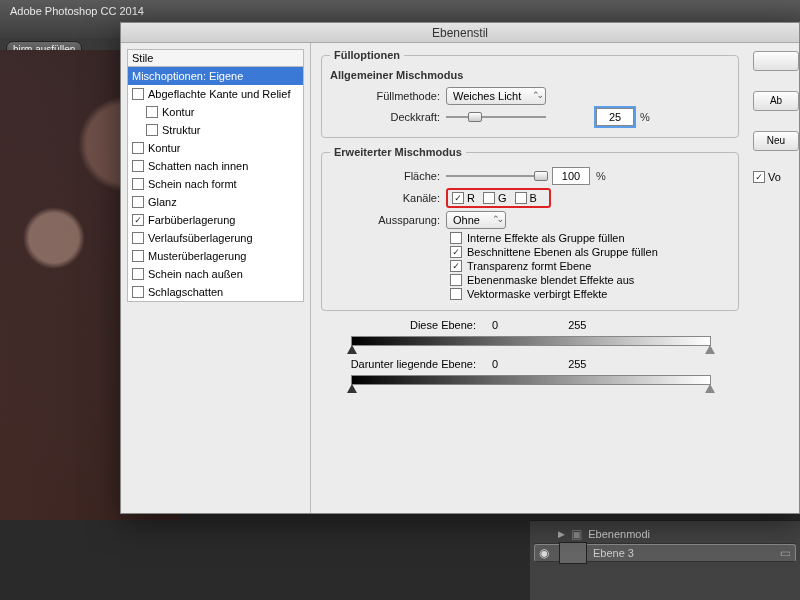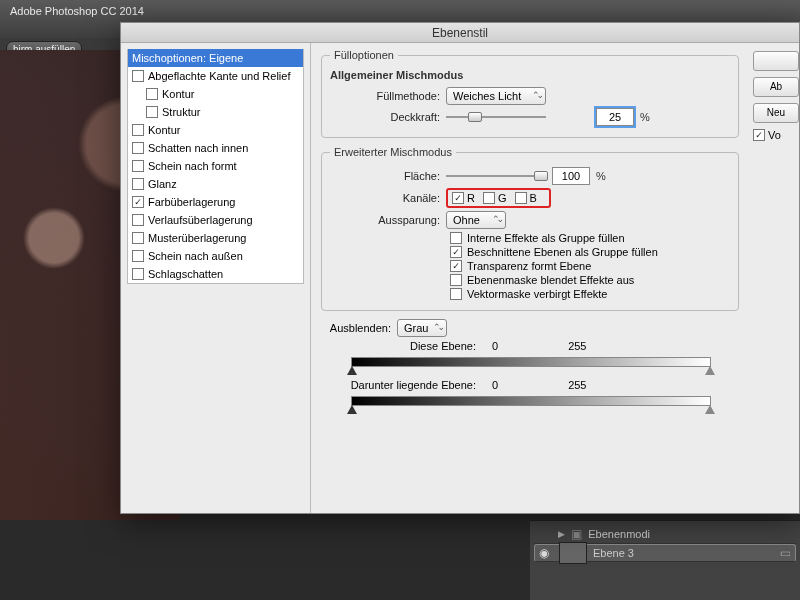--- a/index.html
+++ b/index.html
@@ -24,26 +24,26 @@
   .styles-col { width:190px; border-right:1px solid #bbb; padding:6px; }
   .styles-header { font-size:11px; padding:2px 4px; border:1px solid #bbb; background:#f5f5f5;}
   .styles-list { border:1px solid #bbb; border-top:none; background:#fff;}
   .style-row { padding:3px 4px; display:flex; align-items:center; gap:4px; cursor:pointer;}
   .style-row.selected { background:#3b79d6; color:#fff; }
   .style-row.indent { padding-left:18px; }
   .chk { width:12px; height:12px; border:1px solid #777; background:#fff; display:inline-flex; align-items:center; justify-content:center; font-size:9px; color:#222;}
   .chk.checked::after { content:"✓"; }
 
   .opts-col { flex:1; padding:6px 10px 6px 10px; position:relative;}
-  .rt-col { width:50px; padding:8px 4px; display:flex; flex-direction:column; gap:6px; align-items:flex-start;}
+  .rt-col { width:50px; padding:8px 4px; display:flex; flex-direction:column; gap:20px; align-items:flex-start;}
   .rt-btn { width:46px; height:20px; background:linear-gradient(#fdfdfd,#e2e2e2); border:1px solid #999; border-radius:3px; font-size:10px; text-align:center; line-height:18px; cursor:pointer; overflow:hidden; white-space:nowrap;}
   .rt-chk { display:flex; align-items:flex-end; gap:3px; font-size:10px; }
 
   fieldset { border:1px solid #bbb; border-radius:4px; margin-bottom:8px; padding:6px 8px 8px 8px;}
-  legend { padding:0 4px; font-weight:normal; font-size:11px; color:#333;}
+  legend { padding:0 4px; font-weight:bold; font-size:11px; color:#333;}
   .sub { font-weight:bold; font-size:11px; color:#333; margin:2px 0 6px 0;}
   .row { display:flex; align-items:center; gap:6px; margin:3px 0; }
   .lbl { width:110px; text-align:right; color:#222;}
   .sel { border:1px solid #888; background:linear-gradient(#fdfdfd,#e6e6e6); border-radius:3px; padding:1px 16px 1px 6px; position:relative; cursor:pointer; min-width:100px; height:18px; line-height:15px;}
   .sel::after { content:"⌃⌄"; position:absolute; right:4px; top:0; font-size:9px; letter-spacing:-3px; color:#555;}
   .slider { position:relative; width:100px; height:14px; }
   .slider-track { position:absolute; left:0; right:0; top:6px; height:2px; background:#999;}
   .slider-thumb { position:absolute; top:2px; width:14px; height:10px; background:linear-gradient(#fff,#ccc); border:1px solid #777; border-radius:2px;}
   .numbox { width:38px; height:18px; border:1px solid #888; background:#fff; text-align:center; font-size:11px;}
   .numbox.focus { outline:2px solid #5a9de8;margin-left:44px; }
@@ -95,20 +95,21 @@
       <span class="spacer"></span>
       <span class="smicon">▭</span>
     </div>
   </div>
 </div>
 
 <div class="dialog">
   <div class="dialog-title">Ebenenstil</div>
   <div class="dialog-body">
     <div class="styles-col">
+      <div class="styles-header">Stile</div>
       <div class="styles-list" id="styles-list">
           <div class="style-row selected">
             <span>Mischoptionen: Eigene</span>
           </div>
           <div class="style-row">
             <span class="chk"></span>
             <span>Abgeflachte Kante und Relief</span>
           </div>
           <div class="style-row indent">
             <span class="chk"></span>
@@ -226,24 +227,20 @@
               <span>Ebenenmaske blendet Effekte aus</span>
             </div>
             <div class="chkline">
               <span class="chk"></span>
               <span>Vektormaske verbirgt Effekte</span>
             </div>
           </div>
       </fieldset>
 
       <div class="row">
-        <span style="width:70px;text-align:right">Ausblenden:</span>
-        <span class="sel" style="min-width:50px">Grau</span>
-      </div>
-      <div class="row">
         <span class="blend-label">Diese Ebene:</span>
         <div class="blend-nums">
           <span>0</span>
           <span>255</span>
         </div>
       </div>
       <div class="blend-bar">
         <div class="blend-grad"></div>
         <div class="blend-tri dark" style="left:6px"></div>
         <div class="blend-tri" style="right:6px"></div>

